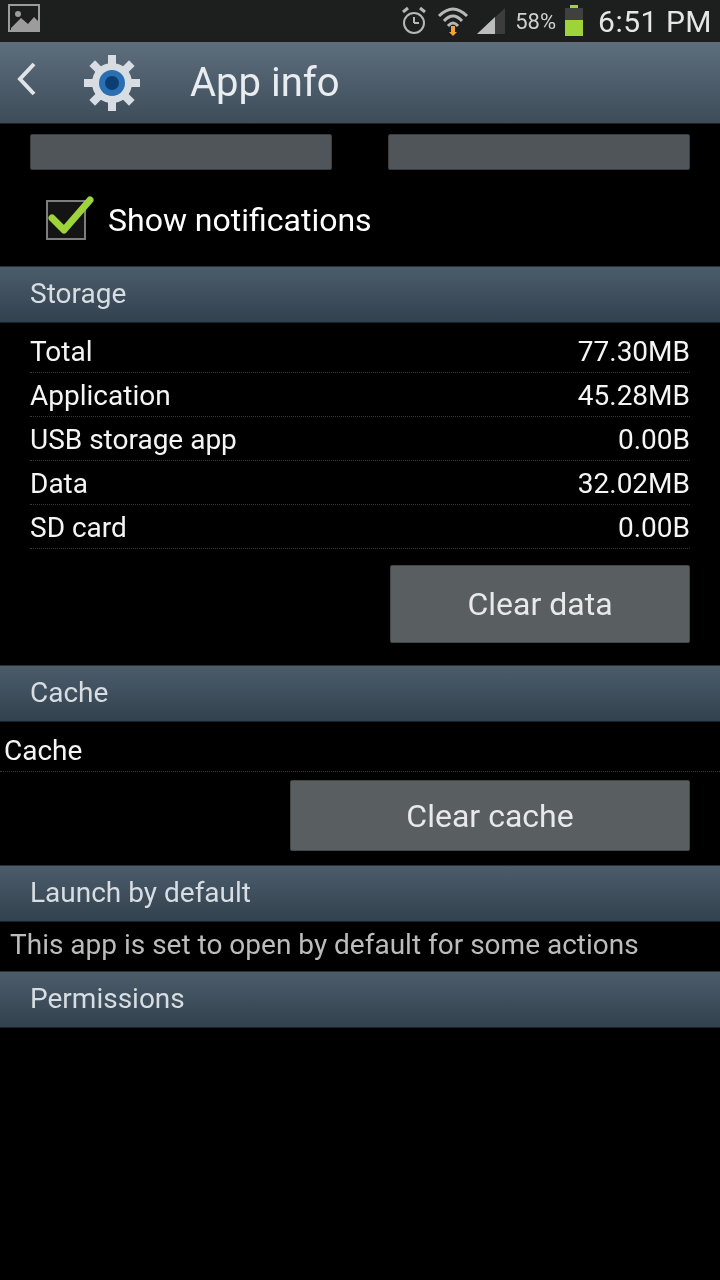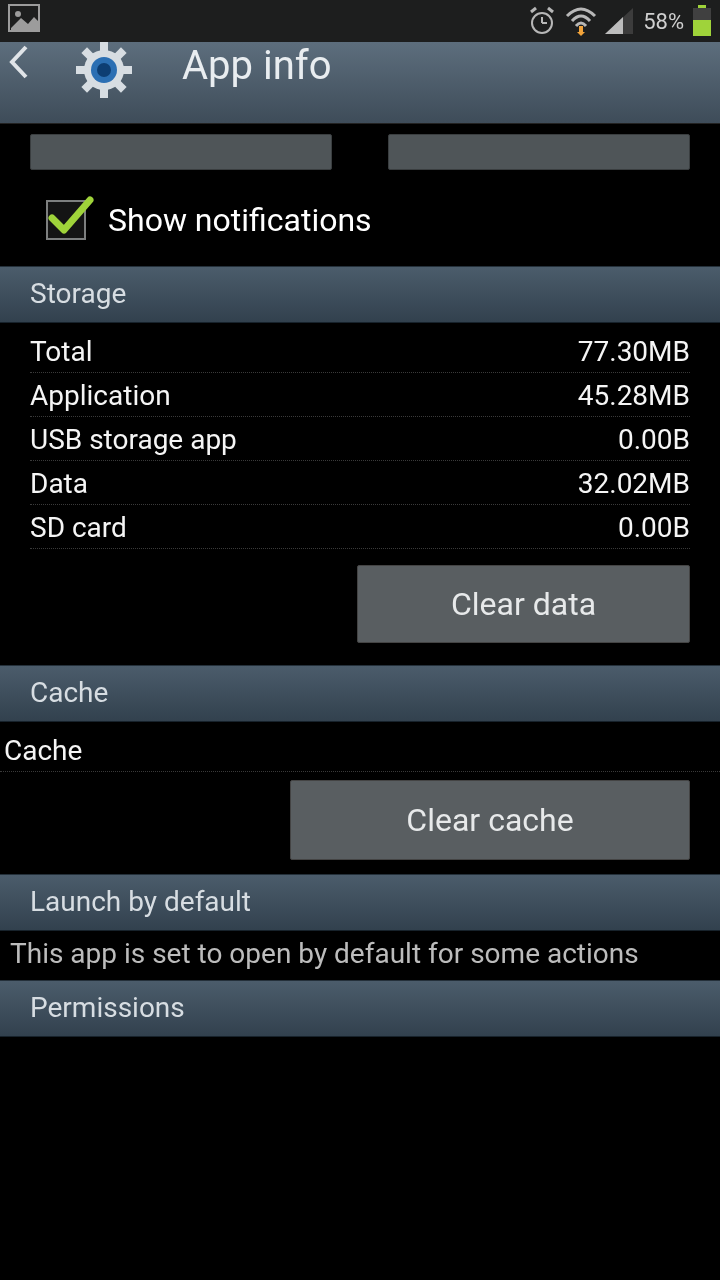--- a/index.html
+++ b/index.html
@@ -25,22 +25,22 @@
   .sb-spacer { flex: 1; }
   .sb-right { display: flex; align-items: center; gap: 8px; }
   .sb-right svg { display: block; }
   .pct { font-size: 22px; color: #cfcfcf; margin-left: 2px; }
   .clock { font-size: 30px; color: #e6e6e6; margin-left: 6px; letter-spacing: 0.5px;}
   
   .header {
     height: 82px;
     background: linear-gradient(#5d6e7d, #3e4c59);
     display: flex;
-    align-items: flex-start;
-    padding-left: 6px;
+    align-items: center;
+    padding-left: 14px;
     border-bottom: 1px solid #222;
     gap: 40px;
   }
   .back-caret { color: #dfe5ea; font-size: 40px; padding: 0 6px 0 2px; }
   .gear-wrap { width: 56px; height: 56px; display:flex; align-items:center; justify-content:center; }
   .header-title { font-size: 40px; color: #e9edf0; margin-left: 10px; }
   
   .content { padding-top: 10px; }
   .two-btn-row {
     display: flex; gap: 56px; padding: 0 30px 14px 30px;
@@ -84,30 +84,30 @@
   .kv-value { color: #f5f5f5; }
   .kv-list-cache { padding: 6px 0 0 0; }
   .kv-list-cache .kv-row { padding-left: 4px; padding-right: 30px; }
   .kv-cache-label { padding-left: 0; }
   .btn-row {
     display: flex; justify-content: flex-end;
     padding: 16px 30px 22px 30px;
   }
   .btn-row-tight { padding-top: 8px; padding-bottom: 14px; }
   .gray-btn {
-    width: 333px;
+    width: 300px;
     height: 78px;
     background: #595e61;
     color: #e7e9ea;
     font-size: 32px;
     border: 1px solid #444;
     border-radius: 2px;
     display: flex; align-items: center; justify-content: center;
   }
-  .gray-btn-wide { width: 400px; height: 80px; }
+  .gray-btn-wide { width: 400px; height: 71px; }
   .desc {
     padding: 6px 10px 10px 10px;
     font-size: 28px;
     color: #bcbcbc;
   }
 </style>
 </head>
 <body>
 
 <div class="status-bar">
@@ -148,20 +148,21 @@
         </svg>
     </span>
     <span class="pct">58%</span>
     <span>
       <svg width="20" height="32" viewBox="0 0 20 32">
           <rect x="6" y="0" width="8" height="3" fill="#9fd33a"></rect>
           <rect x="1" y="3" width="18" height="28" fill="#404040"></rect>
           <rect x="1" y="15" width="18" height="16" fill="#9fd33a"></rect>
         </svg>
     </span>
+    <span class="clock">6:51 PM</span>
   </div>
 </div>
 
 <div class="header">
   <span class="back-caret">
     <svg width="22" height="34" viewBox="0 0 22 34">
         <polyline points="18,2 4,17 18,32" fill="none" stroke="#e0e4e8" stroke-width="4"></polyline>
       </svg>
   </span>
   <span class="gear-wrap">

